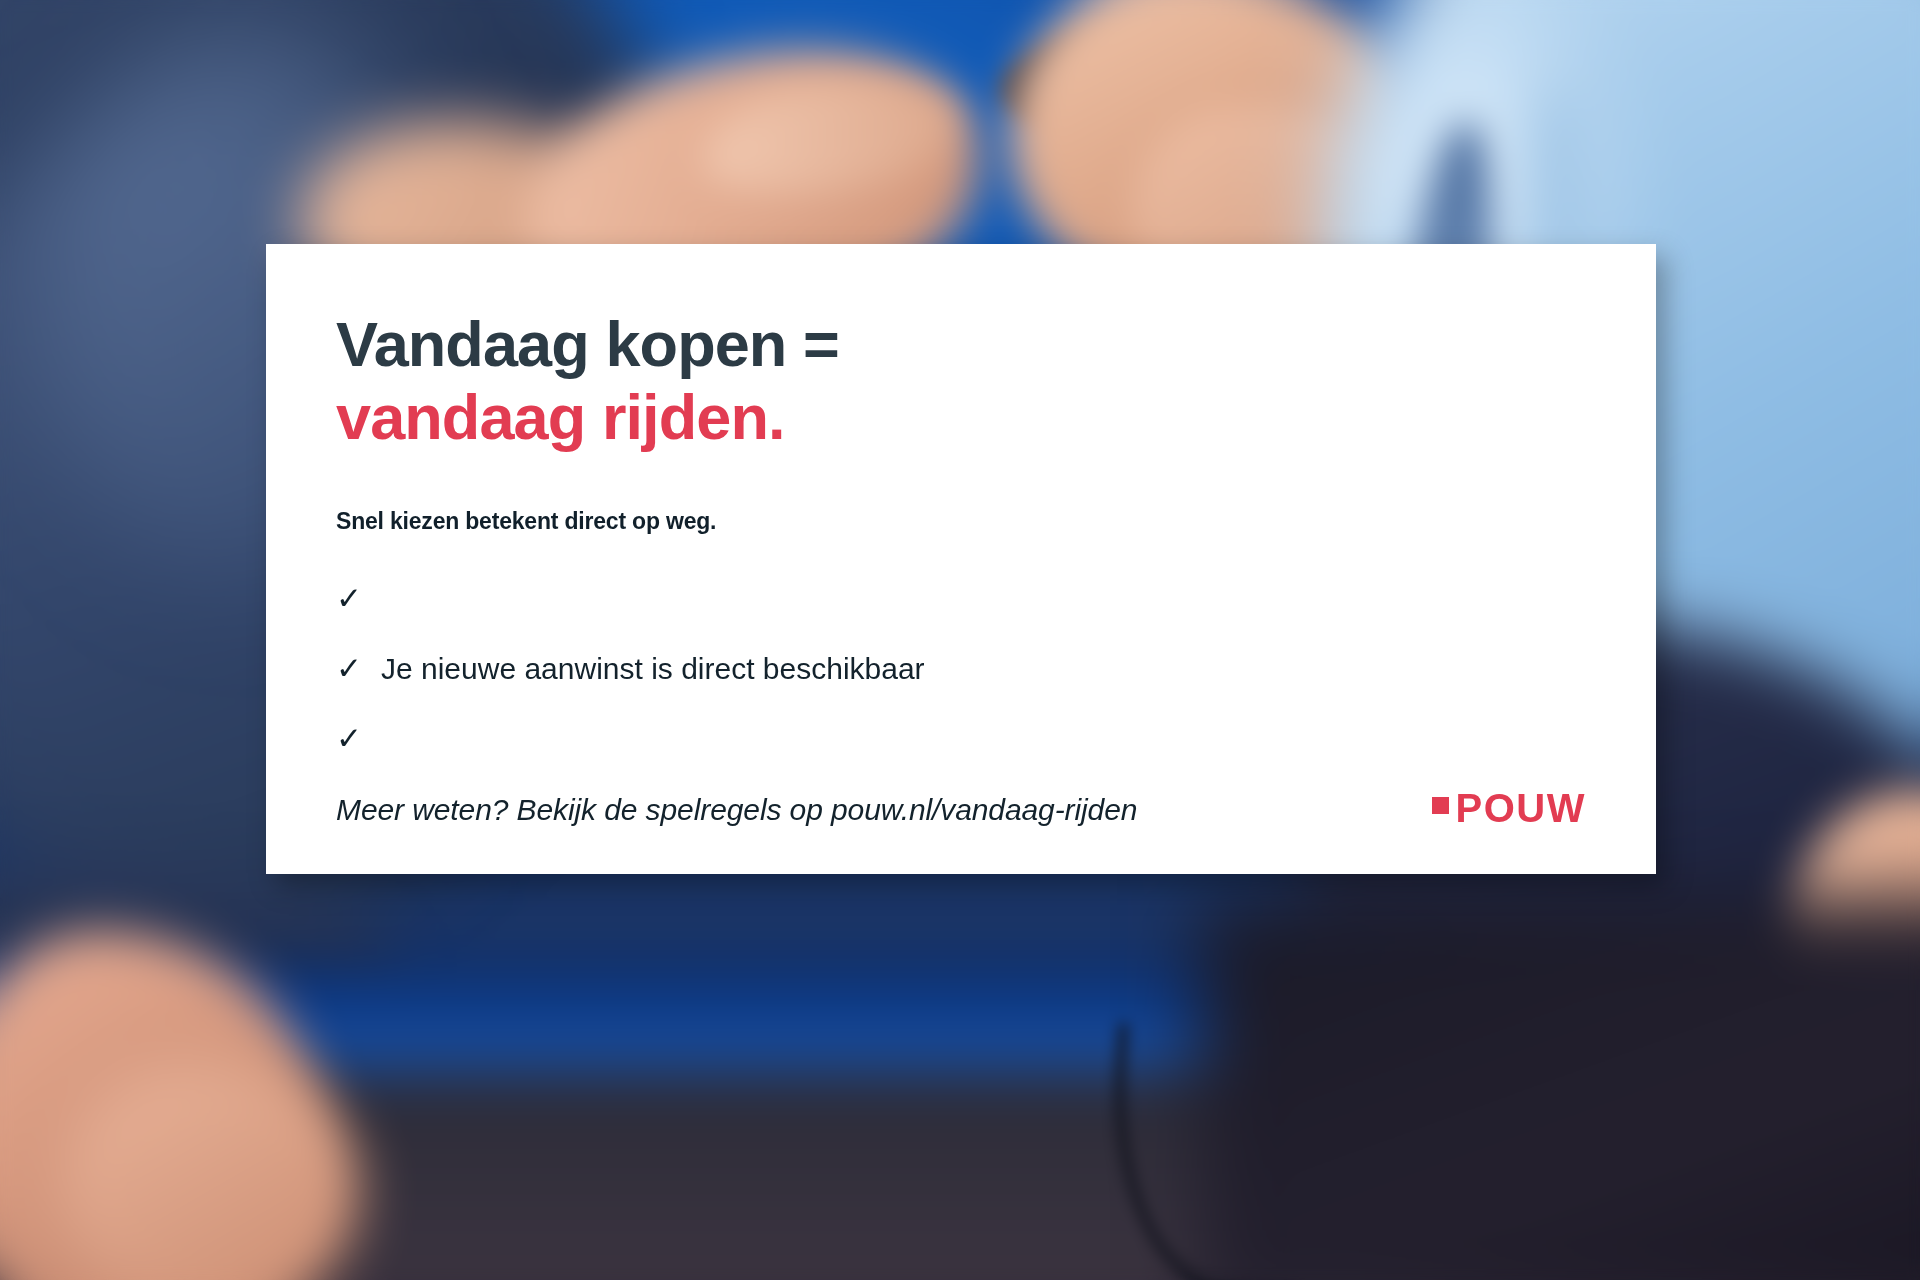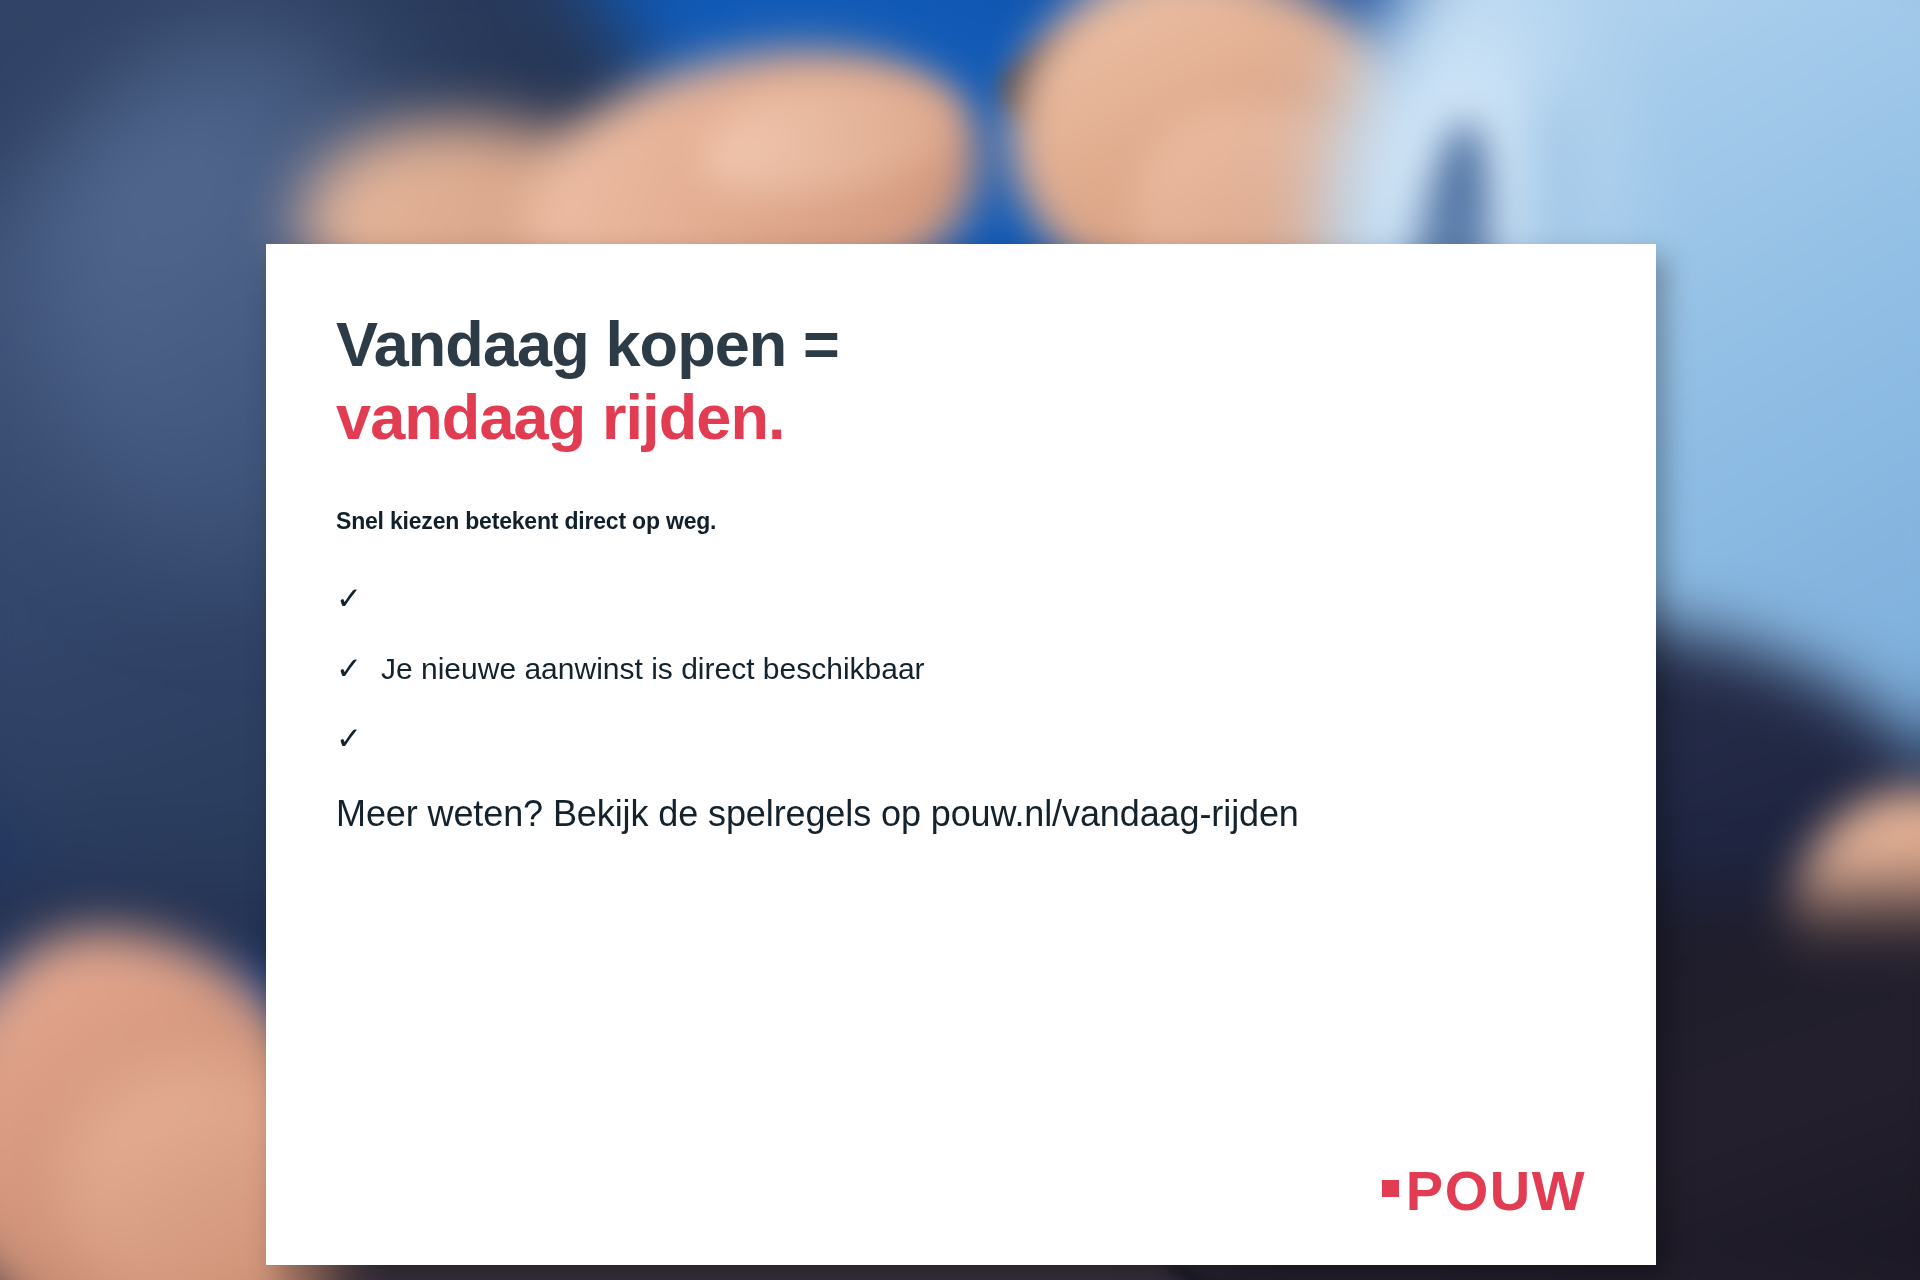--- a/index.html
+++ b/index.html
@@ -249,21 +249,21 @@
     backdrop-filter: blur(6px);
     pointer-events: none;
   }
 
   
   .card {
     position: absolute;
     left: 266px;
     top: 244px;
     width: 1390px;
-    height: 1021px;
+    height: 630px;
     background: #ffffff;
     box-shadow: 10px 12px 26px rgba(0,0,0,.30);
     box-sizing: border-box;
     padding: 64px 70px 44px 70px;
   }
 
   .headline {
     margin: 0;
     font-size: 63px;
     font-weight: 700;
@@ -297,21 +297,22 @@
   }
   .check {
     font-size: 31px;
     color: #13222c;
     flex: 0 0 auto;
     line-height: 1;
   }
 
   .footnote {
     margin: 24px 0 0 0;
-    font-size: 36px;
+    font-size: 30px;
+    font-style: italic;
     letter-spacing: -0.1px;
     color: #13222c;
   }
 
   .logo-row {
     position: absolute;
     right: 70px;
     bottom: 46px;
     display: flex;
     align-items: center;
@@ -322,21 +323,21 @@
     gap: 7px;
     color: #e23c52;
   }
   .logo-dot {
     width: 17px;
     height: 17px;
     background: #e23c52;
     margin-bottom: 6px;
   }
   .logo-text {
-    font-size: 56px;
+    font-size: 40px;
     font-weight: 700;
     letter-spacing: 1.5px;
     line-height: 1;
     color: #e23c52;
   }
 </style>
 </head>
 <body>
 
 <div id="stage">

